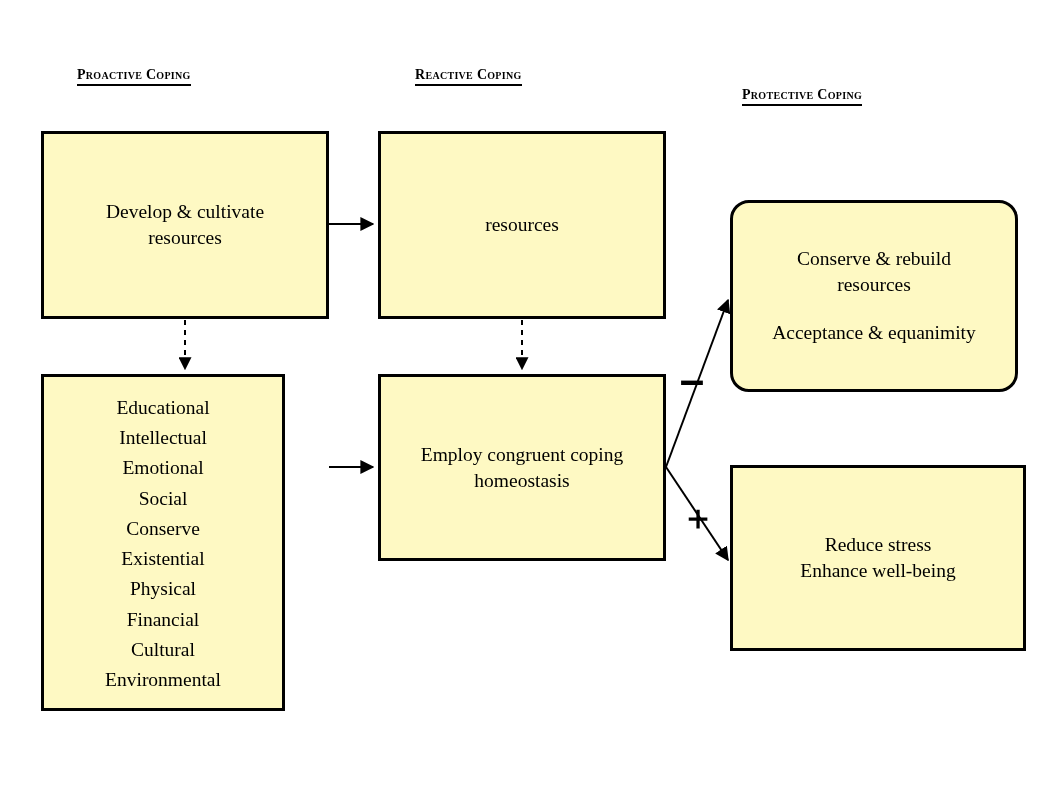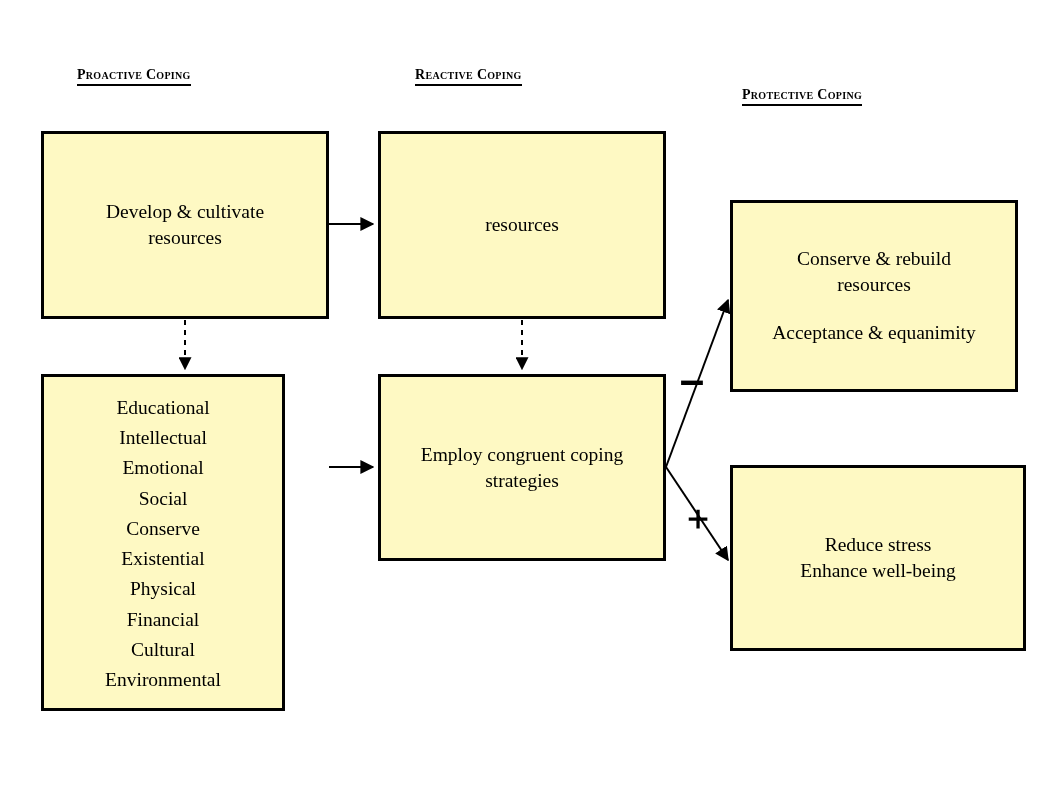--- a/index.html
+++ b/index.html
@@ -134,24 +134,24 @@
     <span class="line">Conserve</span>
     <span class="line">Existential</span>
     <span class="line">Physical</span>
     <span class="line">Financial</span>
     <span class="line">Cultural</span>
     <span class="line">Environmental</span>
   </div>
 
   <div class="box" style="left:378px; top:374px; width:288px; height:187px;font-family:Liberation Serif, serif;">
     <span class="line">Employ congruent coping</span>
-    <span class="line">strategies</span>
+    <span class="line">homeostasis</span>
   </div>
 
-  <div class="box split-box" style="left:730px; top:200px; width:288px; height:192px;">
+  <div class="box split-box" style="left:730px; top:200px; width:288px; height:192px;border-radius:19px;">
     <span class="line">Conserve &amp; rebuild</span>
     <span class="line">resources</span>
     <span class="gap"></span>
     <span class="line">Acceptance &amp; equanimity</span>
   </div>
 
   <div class="box" style="left:730px; top:465px; width:296px; height:186px;">
     <span class="line">Reduce stress</span>
     <span class="line">Enhance well-being</span>
   </div>

